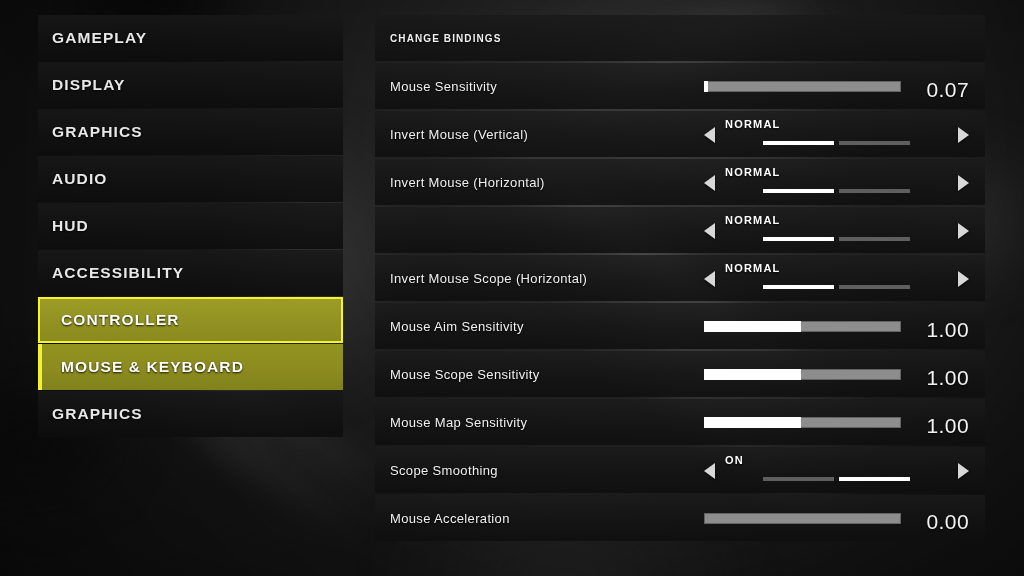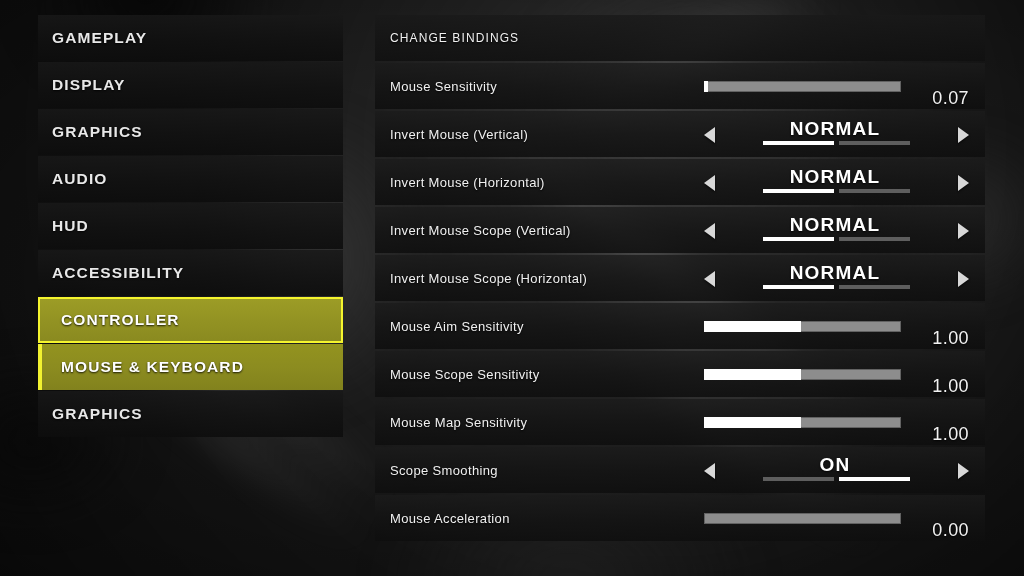--- a/index.html
+++ b/index.html
@@ -100,43 +100,43 @@
   .row.header { background: linear-gradient(180deg, rgba(25,25,25,.80) 0%, rgba(16,16,16,.86) 100%); }
   .row-label {
     color: #f0f0f0;
     font-size: 13px;
     letter-spacing: .35px;
     text-shadow: 0 1px 2px rgba(0,0,0,.9);
     white-space: nowrap;
     flex: 0 0 auto;
   }
   .row.header .row-label {
-    font-size: 12px;
-    font-weight: 400;
+    font-size: 10px;
+    font-weight: 700;
     letter-spacing: 1.1px;
     text-align: center;
   }
 
   
   .slider {
     position: absolute; left: 329px; top: 18px;
     width: 197px; height: 11px;
     background: #8d8d8d;
     box-shadow: inset 0 0 0 1px rgba(20,20,20,.35);
     pointer-events: auto;
   }
   .slider .fill {
     position: absolute; left: 0; top: 0; bottom: 0;
     background: #ffffff;
   }
   .value {
-    position: absolute; right: 16px; top: 12px; height: 46px;
+    position: absolute; right: 16px; top: 4px; height: 46px;
     display: flex; align-items: center;
     color: #f2f2f2;
-    font-size: 18px;
+    font-size: 21px;
     letter-spacing: .4px;
     text-shadow: 0 1px 2px rgba(0,0,0,.9);
   }
 
   
   .arrow {
     position: absolute; top: 16px;
     width: 0; height: 0;
     pointer-events: auto;
     filter: drop-shadow(0 1px 1px rgba(0,0,0,.8));
@@ -148,23 +148,22 @@
     border-right: 11px solid #d8d8d8;
   }
   .arrow.right {
     right: 16px;
     border-top: 8px solid transparent;
     border-bottom: 8px solid transparent;
     border-left: 11px solid #d8d8d8;
   }
   .opt-text {
     position: absolute; left: 350px; right: 40px; top: 7px;
-    text-align: center;
     color: #ffffff;
-    font-size: 19px;
+    font-size: 11px;
     font-weight: 700;
     letter-spacing: 1.2px;
     text-shadow: 0 1px 2px rgba(0,0,0,.9);
   }
   .segs {
     position: absolute; left: 388px; top: 30px;
     width: 147px; height: 4px;
     display: flex; gap: 5px;
   }
   .seg { flex: 1; height: 4px; background: #5e5e5e; }
@@ -242,21 +241,20 @@
         <div class="row-label">Invert Mouse (Horizontal)</div>
         <div class="arrow left"></div>
         <div class="arrow right"></div>
         <div class="opt-text">NORMAL</div>
         <div class="segs">
           <div class="seg on"></div>
           <div class="seg"></div>
         </div>
       </div>
       <div class="row">
-        <div class="row-label">Invert Mouse Scope (Vertical)</div>
         <div class="arrow left"></div>
         <div class="arrow right"></div>
         <div class="opt-text">NORMAL</div>
         <div class="segs">
           <div class="seg on"></div>
           <div class="seg"></div>
         </div>
       </div>
       <div class="row">
         <div class="row-label">Invert Mouse Scope (Horizontal)</div>

